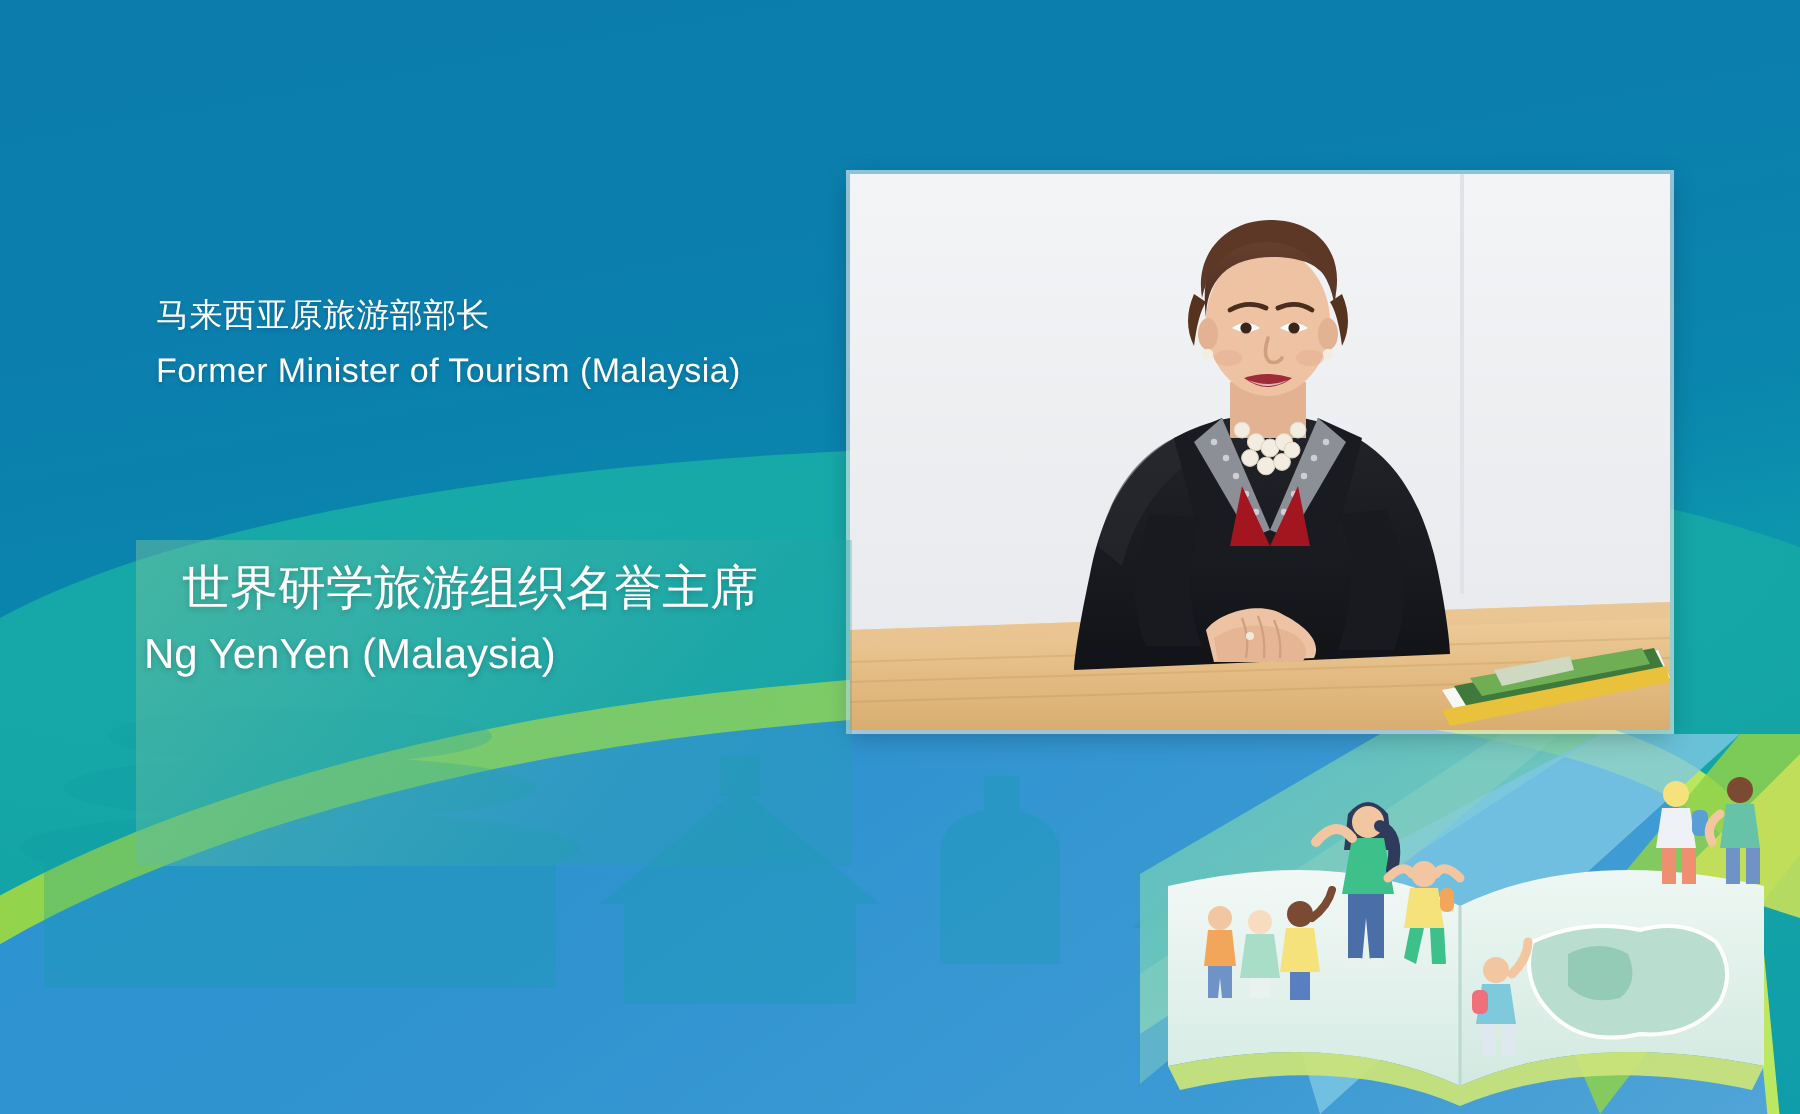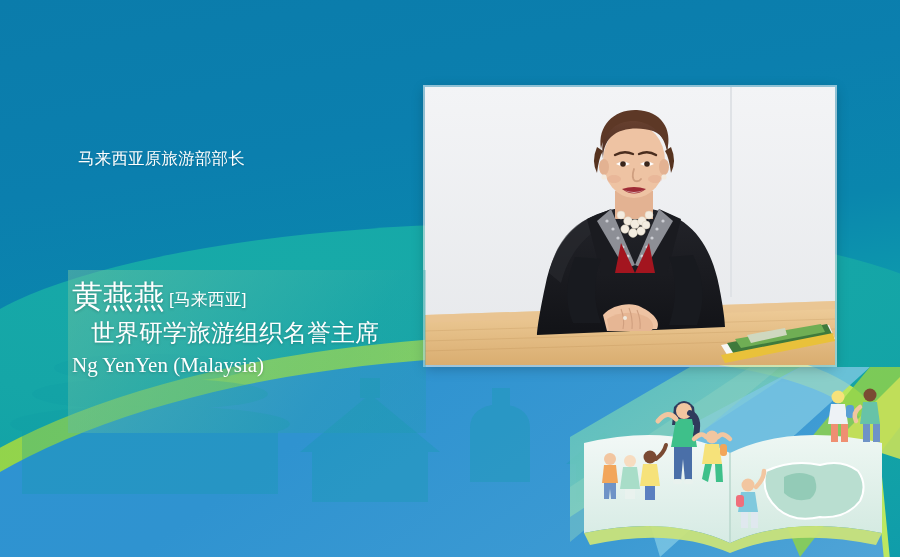--- a/index.html
+++ b/index.html
@@ -66,21 +66,21 @@
     position:absolute;left:68px;top:270px;width:358px;height:163px;
     background:linear-gradient(125deg,rgba(118,196,160,.48) 0%,rgba(80,182,168,.40) 38%,rgba(40,163,166,.30) 72%,rgba(24,156,165,.24) 100%);
   }
   .name-text{
     position:absolute;left:72px;top:278px;width:380px;
     color:#ffffff;text-shadow:0 1px 3px rgba(0,0,0,.22);
   }
   .name-line1{font-size:31px;line-height:1.22;font-weight:400;white-space:nowrap;}
   .name-line1 .country{font-size:17px;vertical-align:2px;margin-left:4px;}
   .name-line2{font-size:24px;line-height:1.32;font-weight:400;margin-top:1px;margin-left:19px;}
-  .name-line3{font-size:21px;line-height:1.35;font-weight:400;margin-top:3px;font-family:Liberation Serif, serif;}
+  .name-line3{font-size:21px;line-height:1.35;font-weight:400;margin-top:3px;}
   .name-line4{font-size:21px;line-height:1.35;font-weight:400;}
 </style>
 </head>
 <body>
 
 <div id="slide">
 
   <div class="bg-base"></div>
   <div class="bg-teal-mass"></div>
   <div class="bg-green-ribbon"></div>
@@ -327,24 +327,22 @@
           <path d="M204 221 q4 10 3 21"></path>
           <path d="M212 223 q4 9 3 19"></path>
         </g>
         <circle cx="200" cy="231" r="2" fill="#f0e9dd"></circle>
       </g>
     </svg>
   </div>
 
   <div class="role-block">
     <div class="role-cn">马来西亚原旅游部部长</div>
+    <div class="role-en">Former Minister of Tourism (Malaysia)</div>
   </div>
 
   <div class="name-panel"></div>
   <div class="name-text">
-    <div class="name-line1">
-      <span>黄燕燕</span><span class="country">[马来西亚]</span>
-    </div>
     <div class="name-line2">世界研学旅游组织名誉主席</div>
     <div class="name-line3">Ng YenYen (Malaysia)</div>
   </div>
 
 </div>
 
 </body></html>

